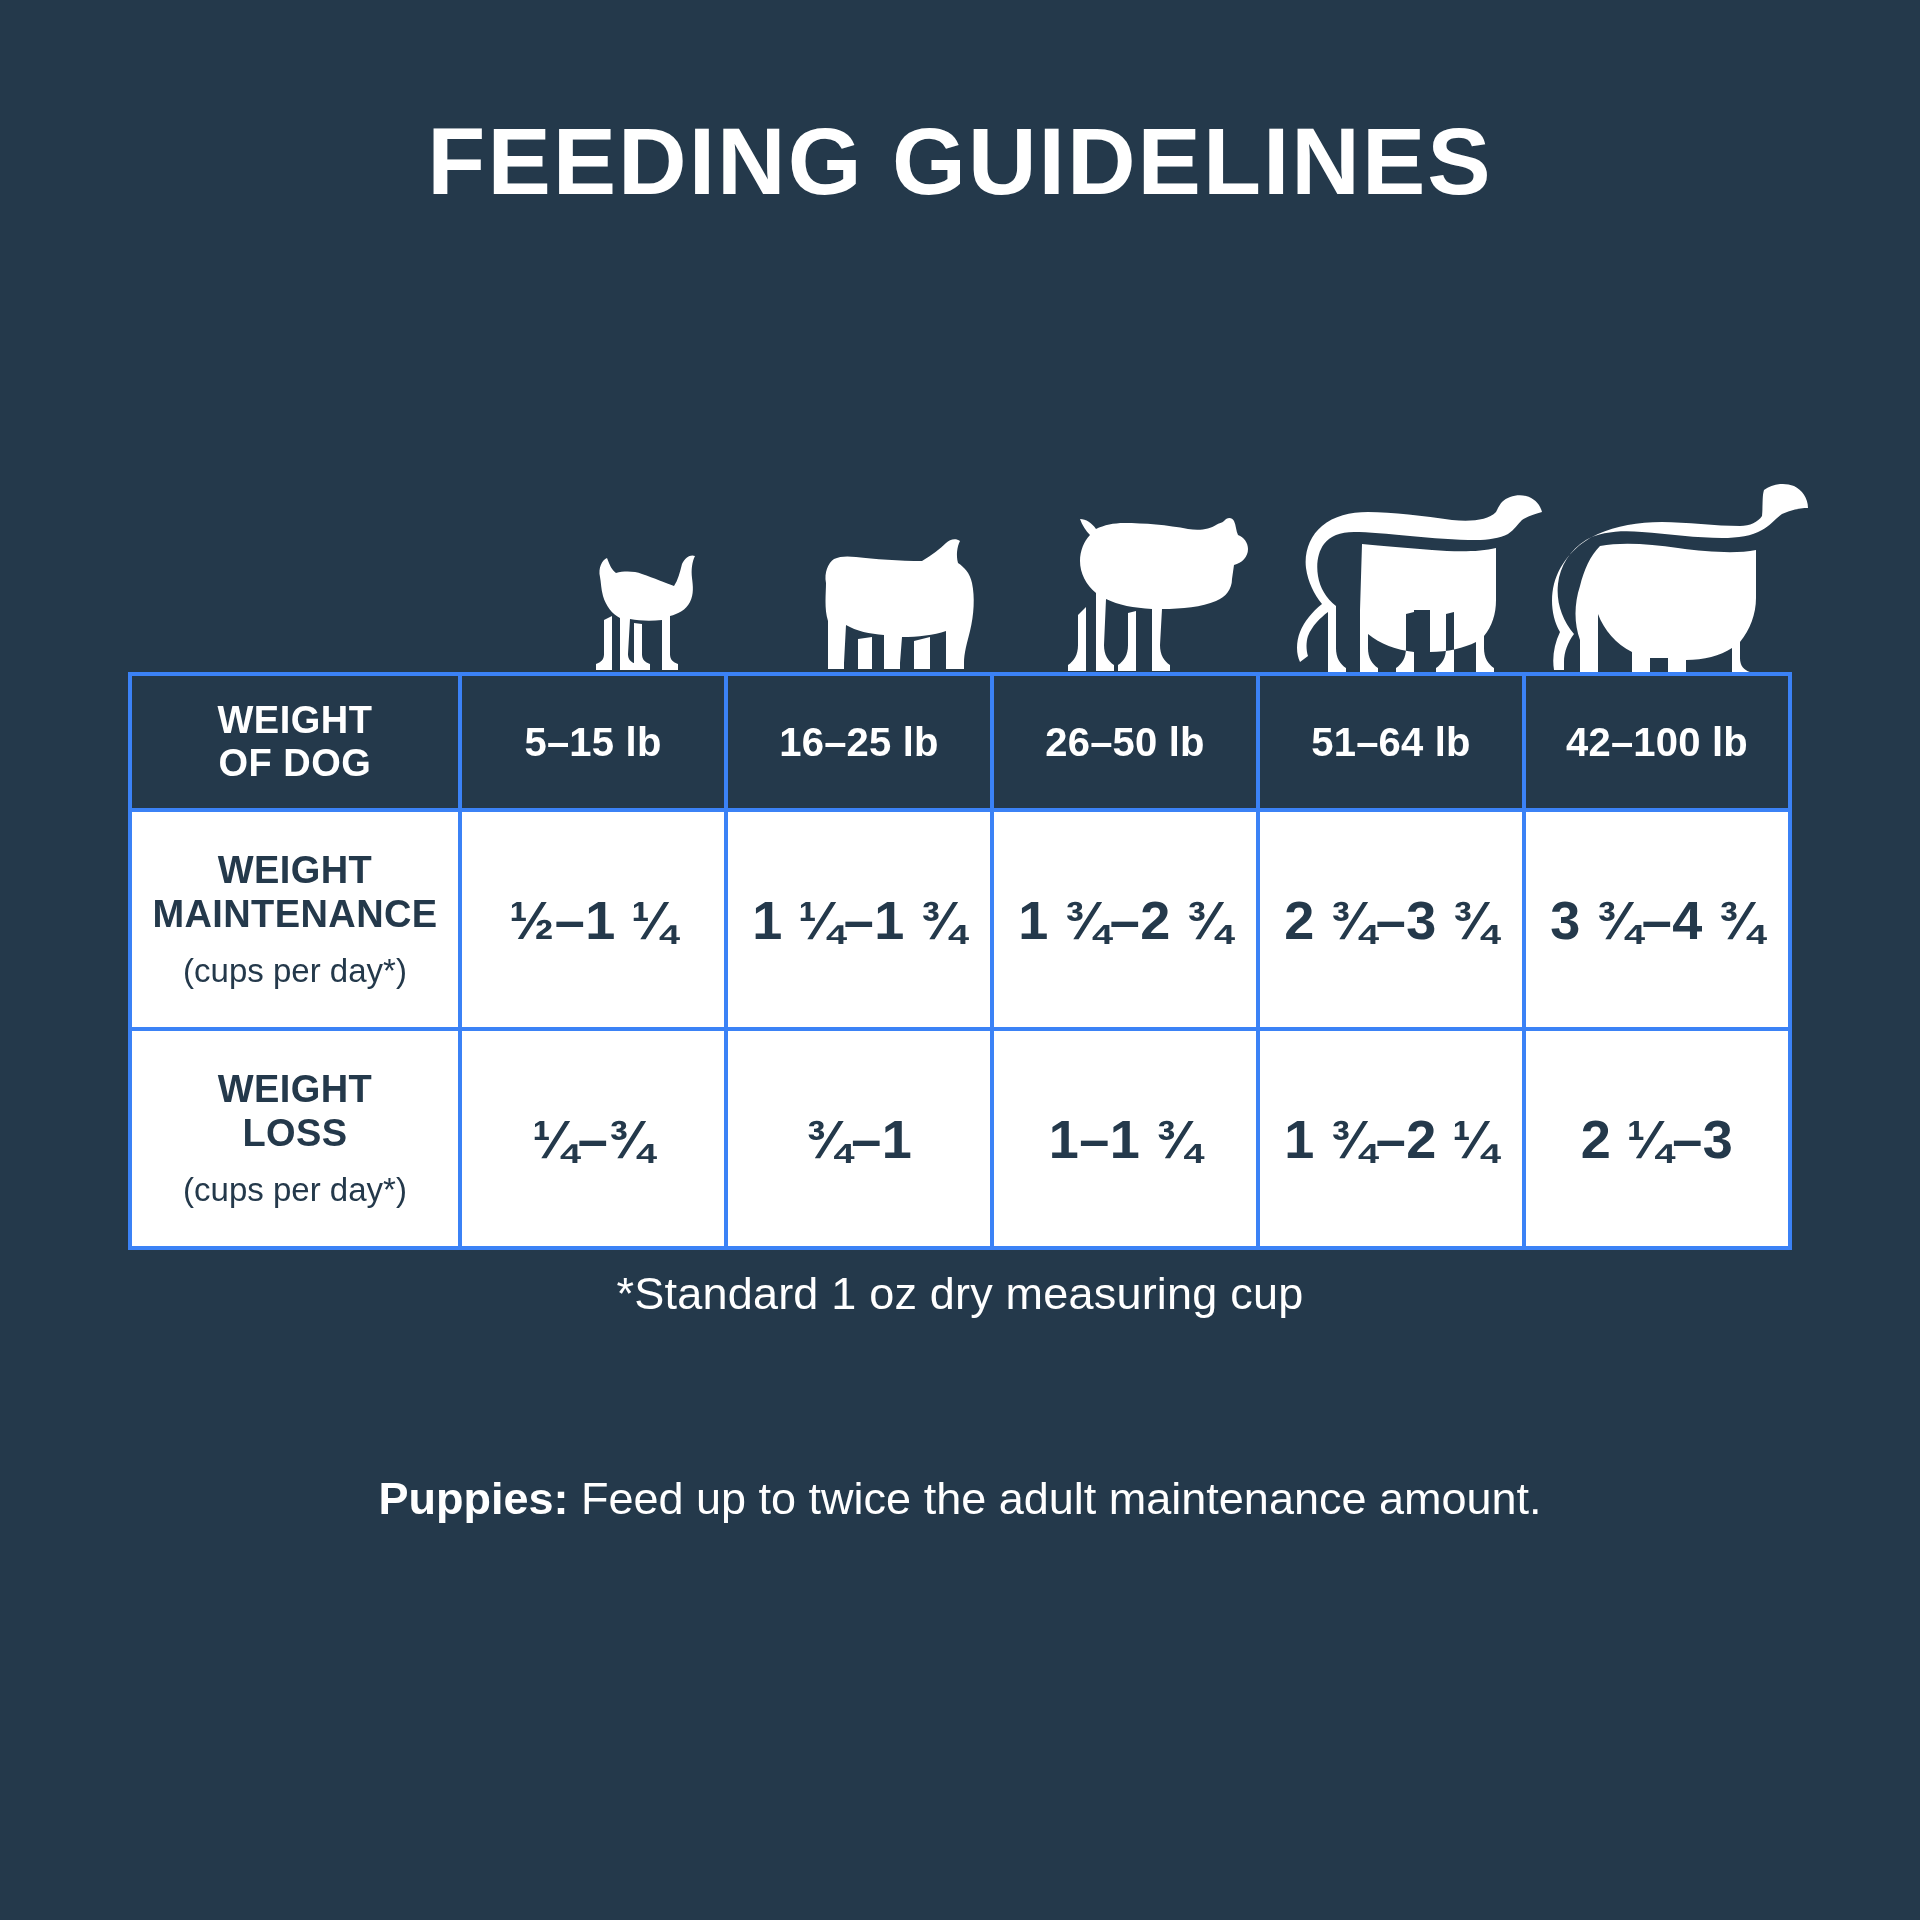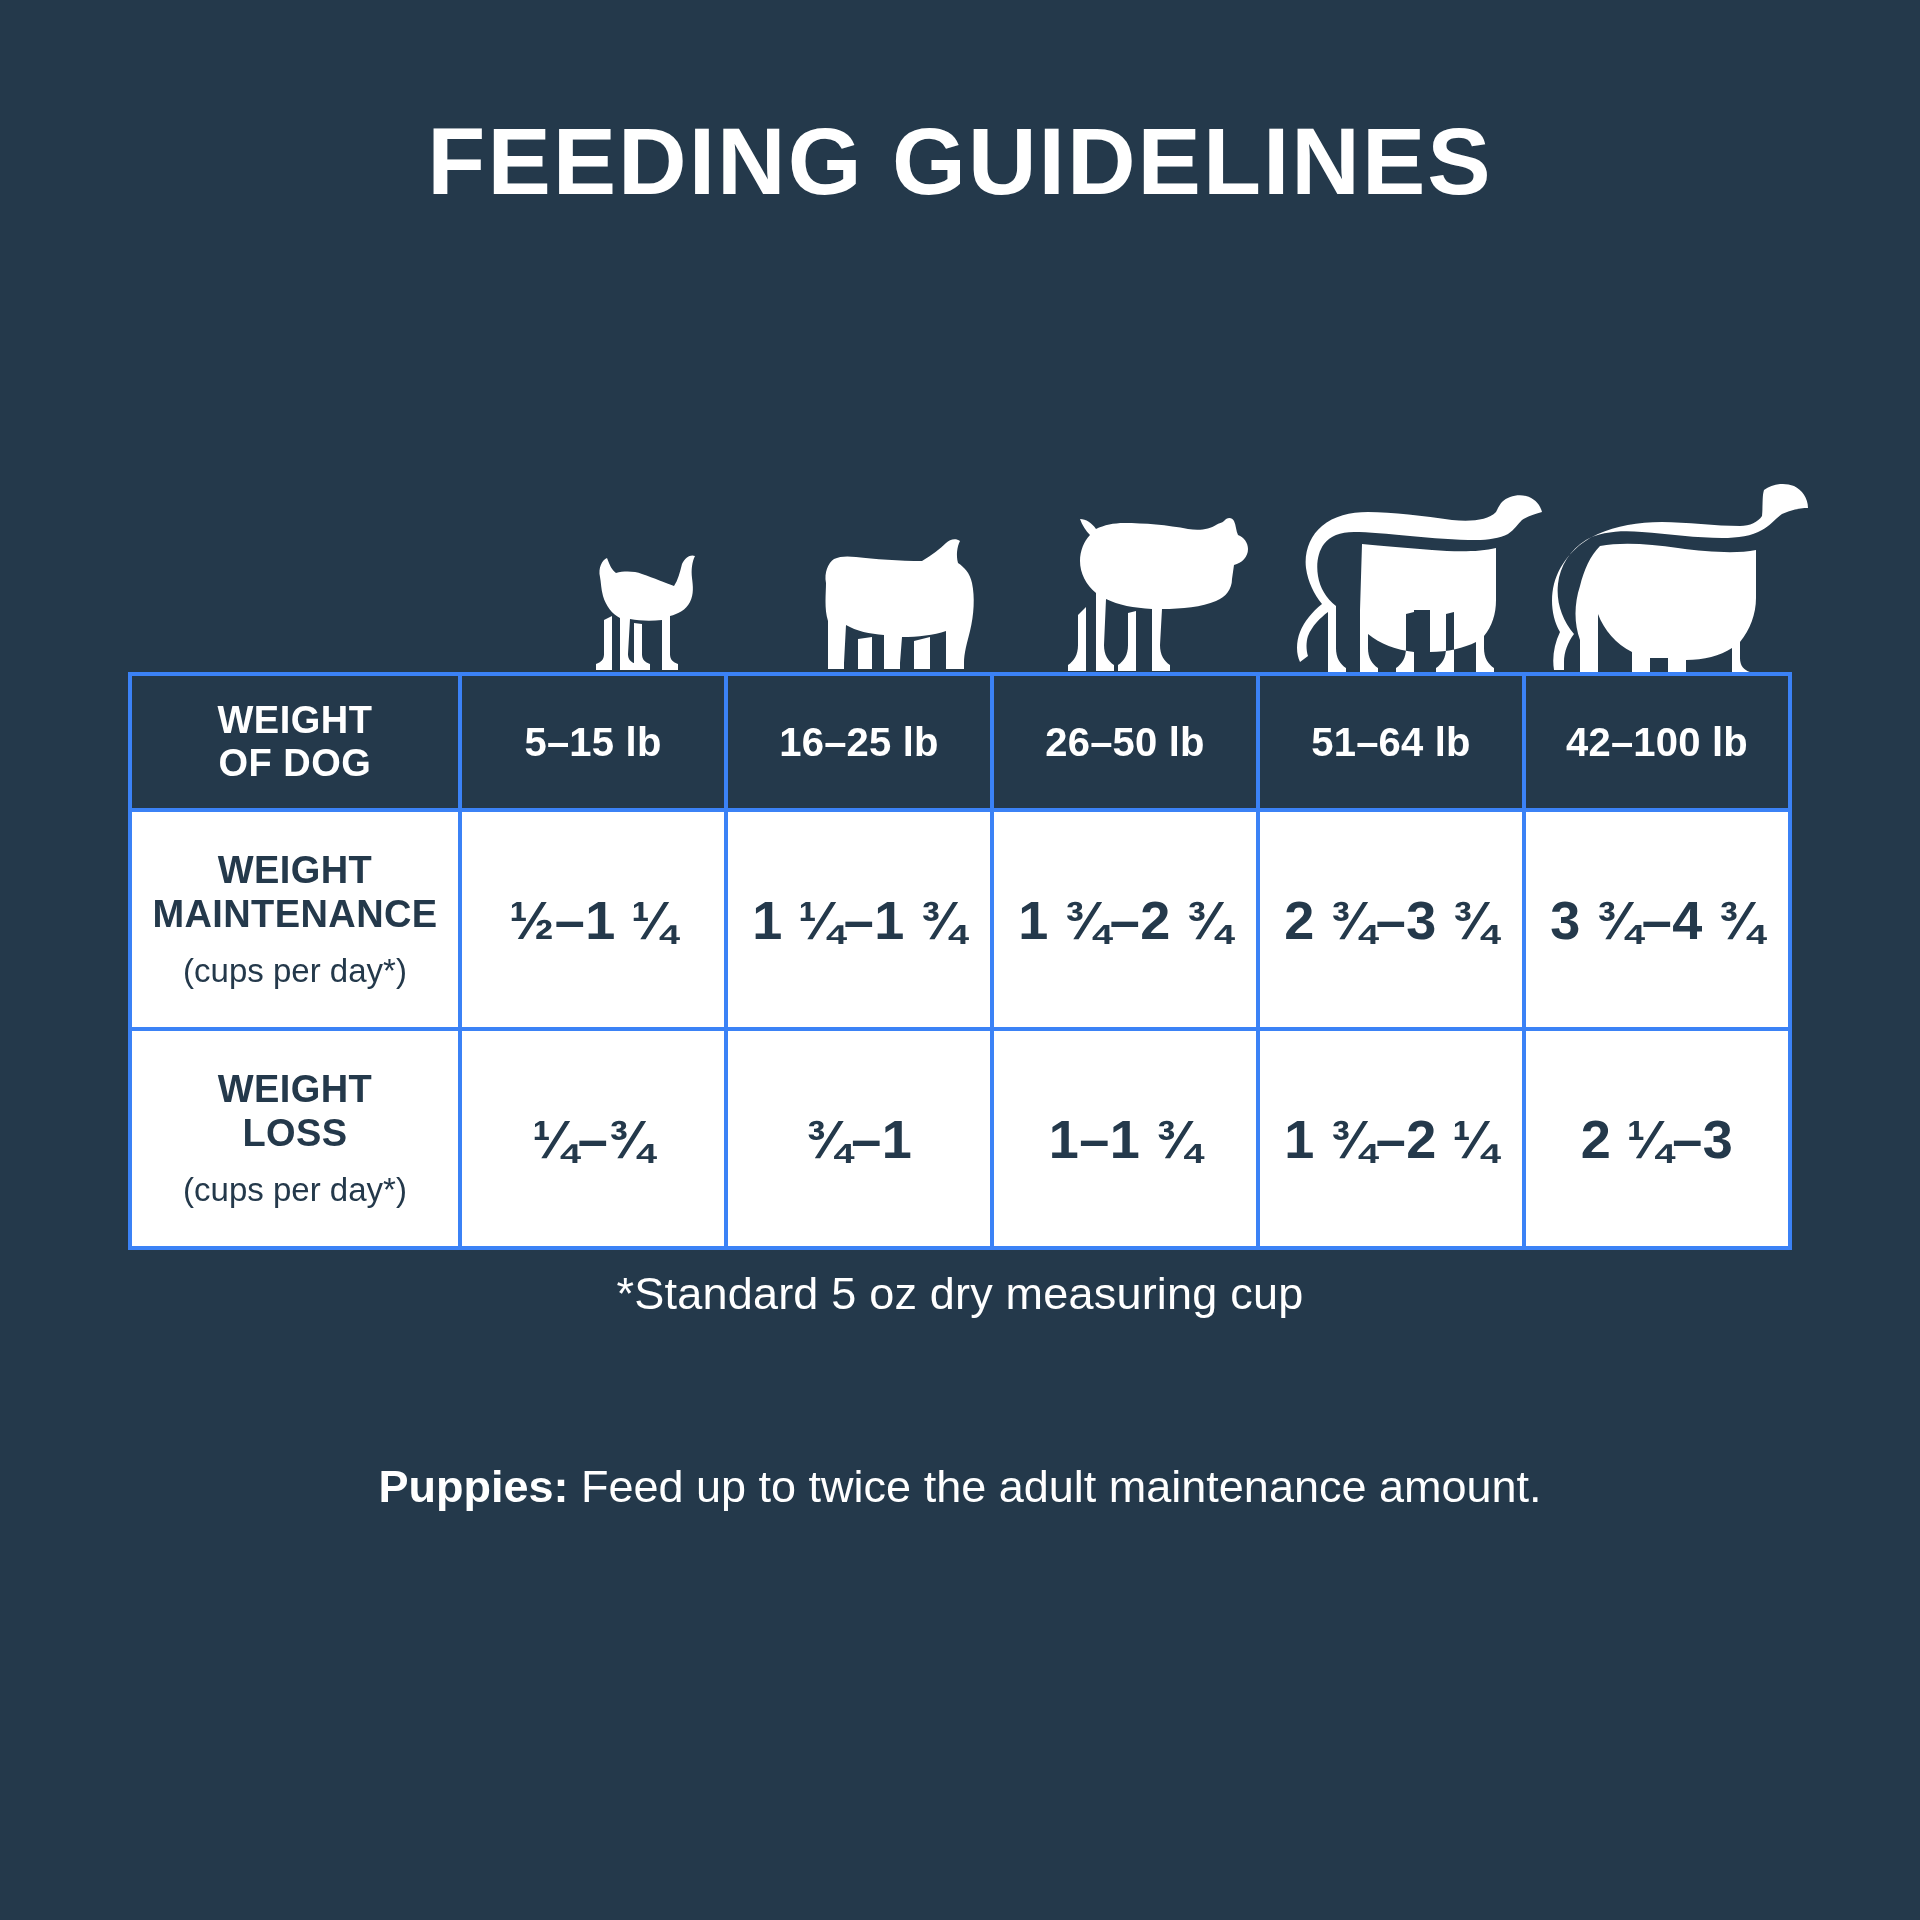--- a/index.html
+++ b/index.html
@@ -139,21 +139,21 @@
     width: 1460px;
     text-align: center;
     font-size: 45px;
     line-height: 1.42;
     color: #ffffff;
   }
   .notes b {
     font-weight: bold;
   }
   .notes p {
-    margin: 0;
+    margin: 12px;
   }
 </style>
 </head>
 <body>
 
 <div class="page">
 
   <div class="title">FEEDING GUIDELINES</div>
 
   <div class="dogs">
@@ -274,19 +274,19 @@
           <td class="value">¼–¾</td>
           <td class="value">¾–1</td>
           <td class="value">1–1 ¾</td>
           <td class="value">1 ¾–2 ¼</td>
           <td class="value">2 ¼–3</td>
         </tr>
       </tbody>
     </table>
   </div>
 
-  <div class="footnote">*Standard 5 oz dry measuring cup</div>
+  <div class="footnote">*Standard 1 oz dry measuring cup</div>
 
   <div class="notes">
     <p><b>Puppies:</b><span> Feed up to twice the adult maintenance amount.</span></p>
   </div>
 
 </div>
 
 </body></html>

